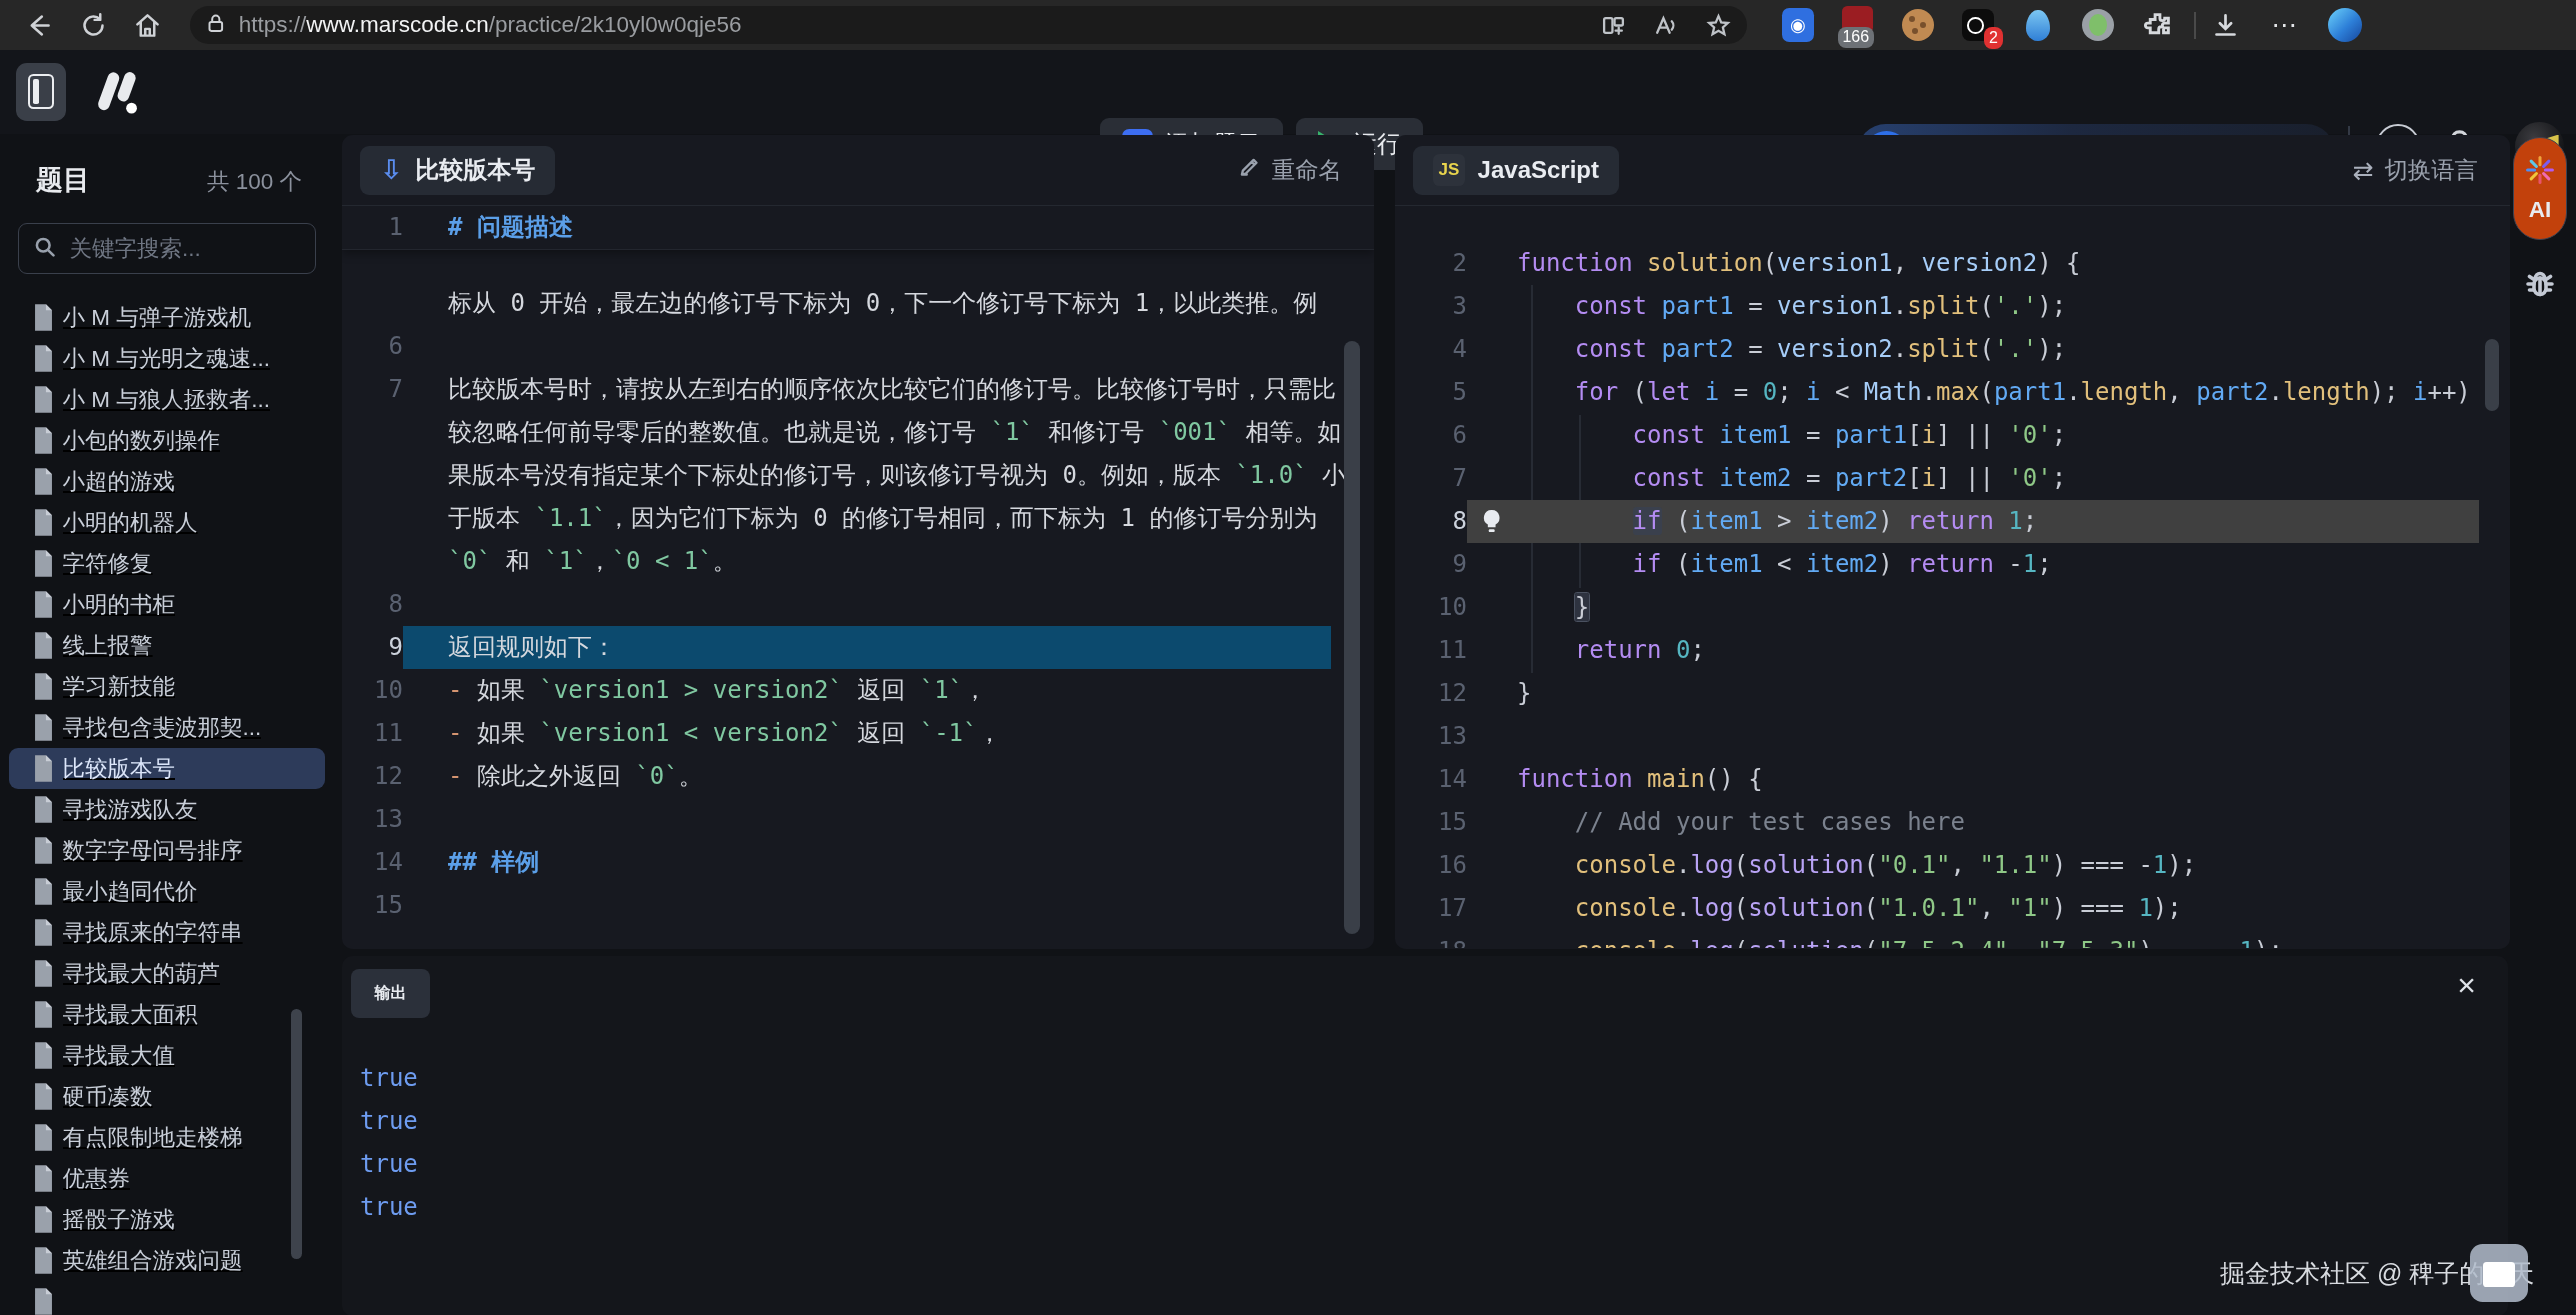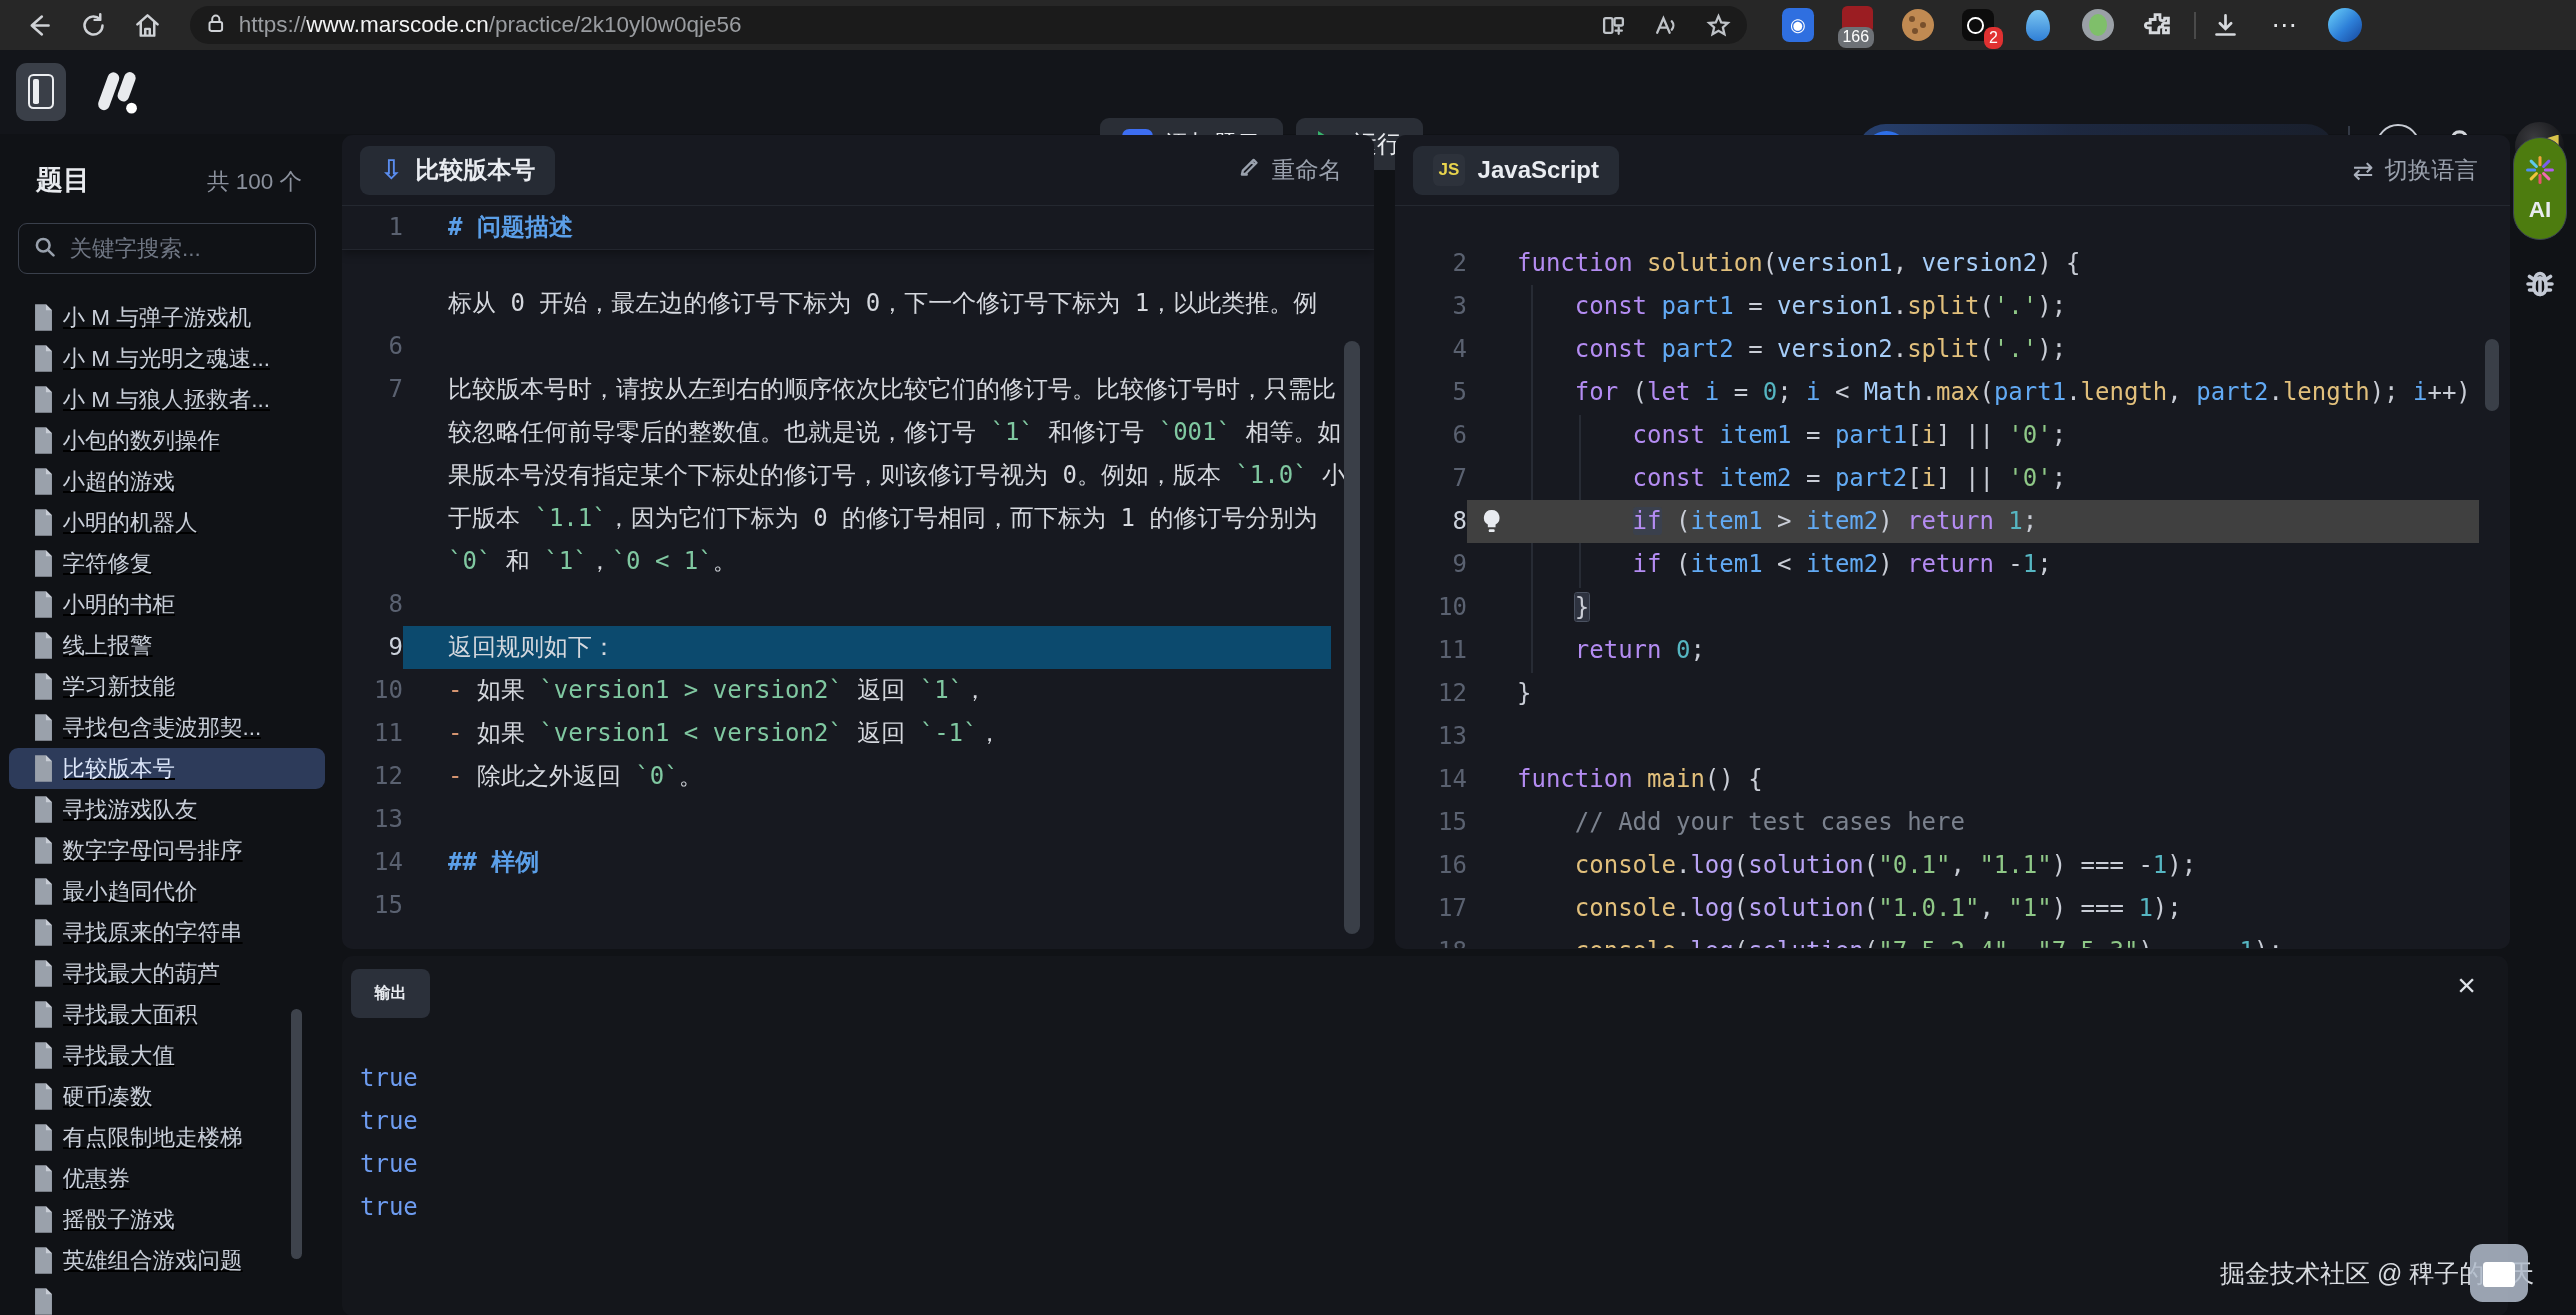--- a/index.html
+++ b/index.html
@@ -63,21 +63,21 @@
             color:#c8ccd4;font-size:25px;display:flex;align-items:center;justify-content:center;}
   #bell-btn{position:absolute;left:2438px;top:72px;width:43px;height:43px;display:flex;align-items:center;justify-content:center;}
   #bell-btn svg{stroke:#d2d5da;fill:none;stroke-width:2.4;stroke-linecap:round;stroke-linejoin:round;}
   #avatar{position:absolute;left:2515px;top:72px;width:49px;height:49px;border-radius:50%;
           background:radial-gradient(circle at 38% 32%,#3b3b3f 0%,#141518 70%);overflow:hidden;}
   #avatar i{position:absolute;right:5.4px;top:12.6px;width:14.4px;height:10.8px;background:#d8c34a;
             clip-path:polygon(0 40%,100% 0,100% 100%,0 100%);}
 
   
   #ai-pill{position:absolute;left:2513px;top:137px;width:52px;height:101px;border:1.8px solid #3b4252;border-radius:27px;
-           display:flex;flex-direction:column;align-items:center;justify-content:center;gap:7.2px;background:#4d7c0f;}
+           display:flex;flex-direction:column;align-items:center;justify-content:center;gap:7.2px;background:#c2410c;}
   #ai-pill .ai-label{color:#e8ebf0;font-size:22.5px;font-weight:bold;}
   #bug-btn{position:absolute;left:2522px;top:266px;width:36px;height:36px;}
   #bug-btn svg{stroke:#c3c9d4;fill:none;stroke-width:2.4;stroke-linecap:round;}
 
   
   #sidebar{position:absolute;left:0;top:135px;width:334px;height:1181px;overflow:hidden;}
   #sidebar-head{display:flex;justify-content:space-between;align-items:baseline;padding:27px 32px 0 36px;}
   #sidebar-title{font-size:27px;font-weight:bold;color:#e8eaee;}
   #sidebar-count{font-size:22.5px;color:#8b919d;}
   #search-box{margin:25px 18px 0 18px;height:49px;border:1.8px solid #3a404c;border-radius:9px;

